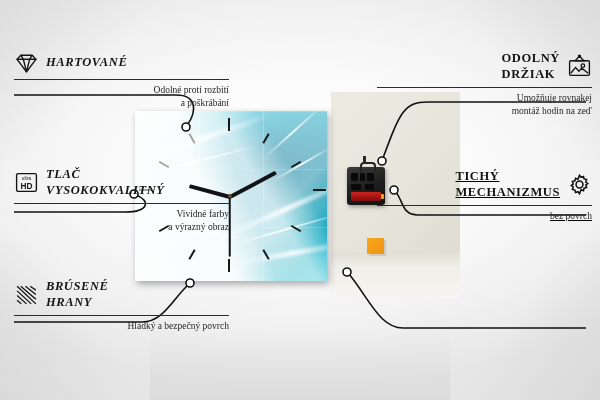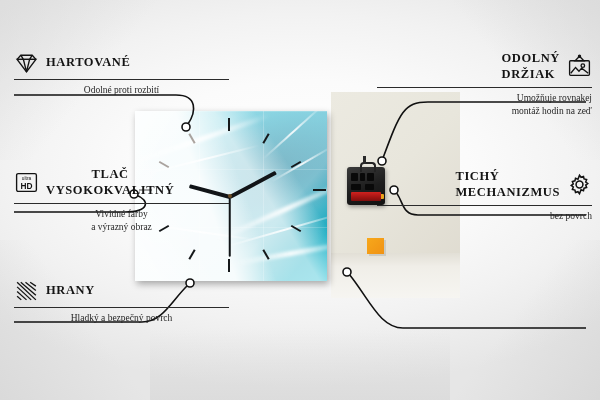--- a/index.html
+++ b/index.html
@@ -80,34 +80,34 @@
   
   #wires{position:absolute;left:0;top:0;width:600px;height:400px;pointer-events:none;}
 
   
   .feat{position:absolute;width:215px;}
   .feat .head{display:flex;align-items:center;gap:7px;}
   .feat.left .head{justify-content:flex-start;}
   .feat.right .head{justify-content:flex-end;}
   .feat .titles{line-height:1.30;}
   .feat .t{font-size:12.5px;font-weight:bold;letter-spacing:.6px;color:#141414;white-space:nowrap;}
-  .feat.left .titles{text-align:center;}
+  .feat.left .titles{text-align:left;font-style:italic;}
   .feat.right .titles{text-align:left;}
   .feat .rule{height:1px;background:#2b2b2b;margin:4px 0 4px 0;}
   .feat .desc{font-size:9.5px;color:#262626;line-height:1.38;}
-  .feat.left .desc{text-align:center;}
+  .feat.left .desc{text-align:right;}
   .feat.right .desc{text-align:right;}
   .ic{width:25px;height:25px;flex:0 0 25px;color:#131313;}
   .ic svg{display:block;width:25px;height:25px;}
 
   #f1{left:14px;top:50px;}
   #f2{left:14px;top:166px;}
   #f3{left:14px;top:278px;}
   #f4{right:8px;top:50px;}
-  #f5{right:8px;top:168px;}
+  #f5{right:8px;top:168px;text-decoration:underline;}
   #f6{right:8px;top:276px;width:240px;}
 </style>
 </head>
 <body>
 
 <div id="stage">
 
   <div class="sheen tl"></div>
   <div class="sheen tr"></div>
   <div class="sheen bl"></div>
@@ -189,20 +189,21 @@
             <path d="M3 9l3.5-4h11L21 9"></path>
           <path d="M6.5 5L9 9l3 12 3-12 2.5-4M3 9h18"></path>
         </svg>
       </span>
       <div class="titles">
         <div class="t">HARTOVANÉ</div>
       </div>
     </div>
     <div class="rule"></div>
     <div class="desc">Odolné proti rozbití</div>
+    <div class="desc">a poškrábání</div>
   </div>
 
   <div class="feat left" id="f2">
     <div class="head">
       <span class="ic">
         <svg viewBox="0 0 24 24" fill="none" stroke="currentColor" stroke-width="1.3">
           <rect x="2.5" y="3.5" width="19" height="17" rx="1.5"></rect>
           <text x="12" y="10" font-size="4.6" text-anchor="middle" fill="currentColor" stroke="none" font-family="Liberation Sans, sans-serif">ultra</text>
           <text x="12" y="17.8" font-size="8" text-anchor="middle" fill="currentColor" stroke="none" font-weight="bold" font-family="Liberation Sans, sans-serif">HD</text>
         </svg>
@@ -224,20 +225,21 @@
           <path d="M3 4L21 21"></path>
           <path d="M3 8.5L16.5 21"></path>
             <path d="M3 13L12 21"></path>
             <path d="M3 17.5L7 21"></path>
           <path d="M6.5 4L21 16.5"></path>
             <path d="M11 4L21 12"></path>
             <path d="M15.5 4L21 7.8"></path>
         </svg>
       </span>
       <div class="titles">
+        <div class="t">BRÚSENÉ</div>
         <div class="t">HRANY</div>
       </div>
     </div>
     <div class="rule"></div>
     <div class="desc">Hladký a bezpečný povrch</div>
   </div>
 
   <div class="feat right" id="f4">
     <div class="head">
       <div class="titles">

